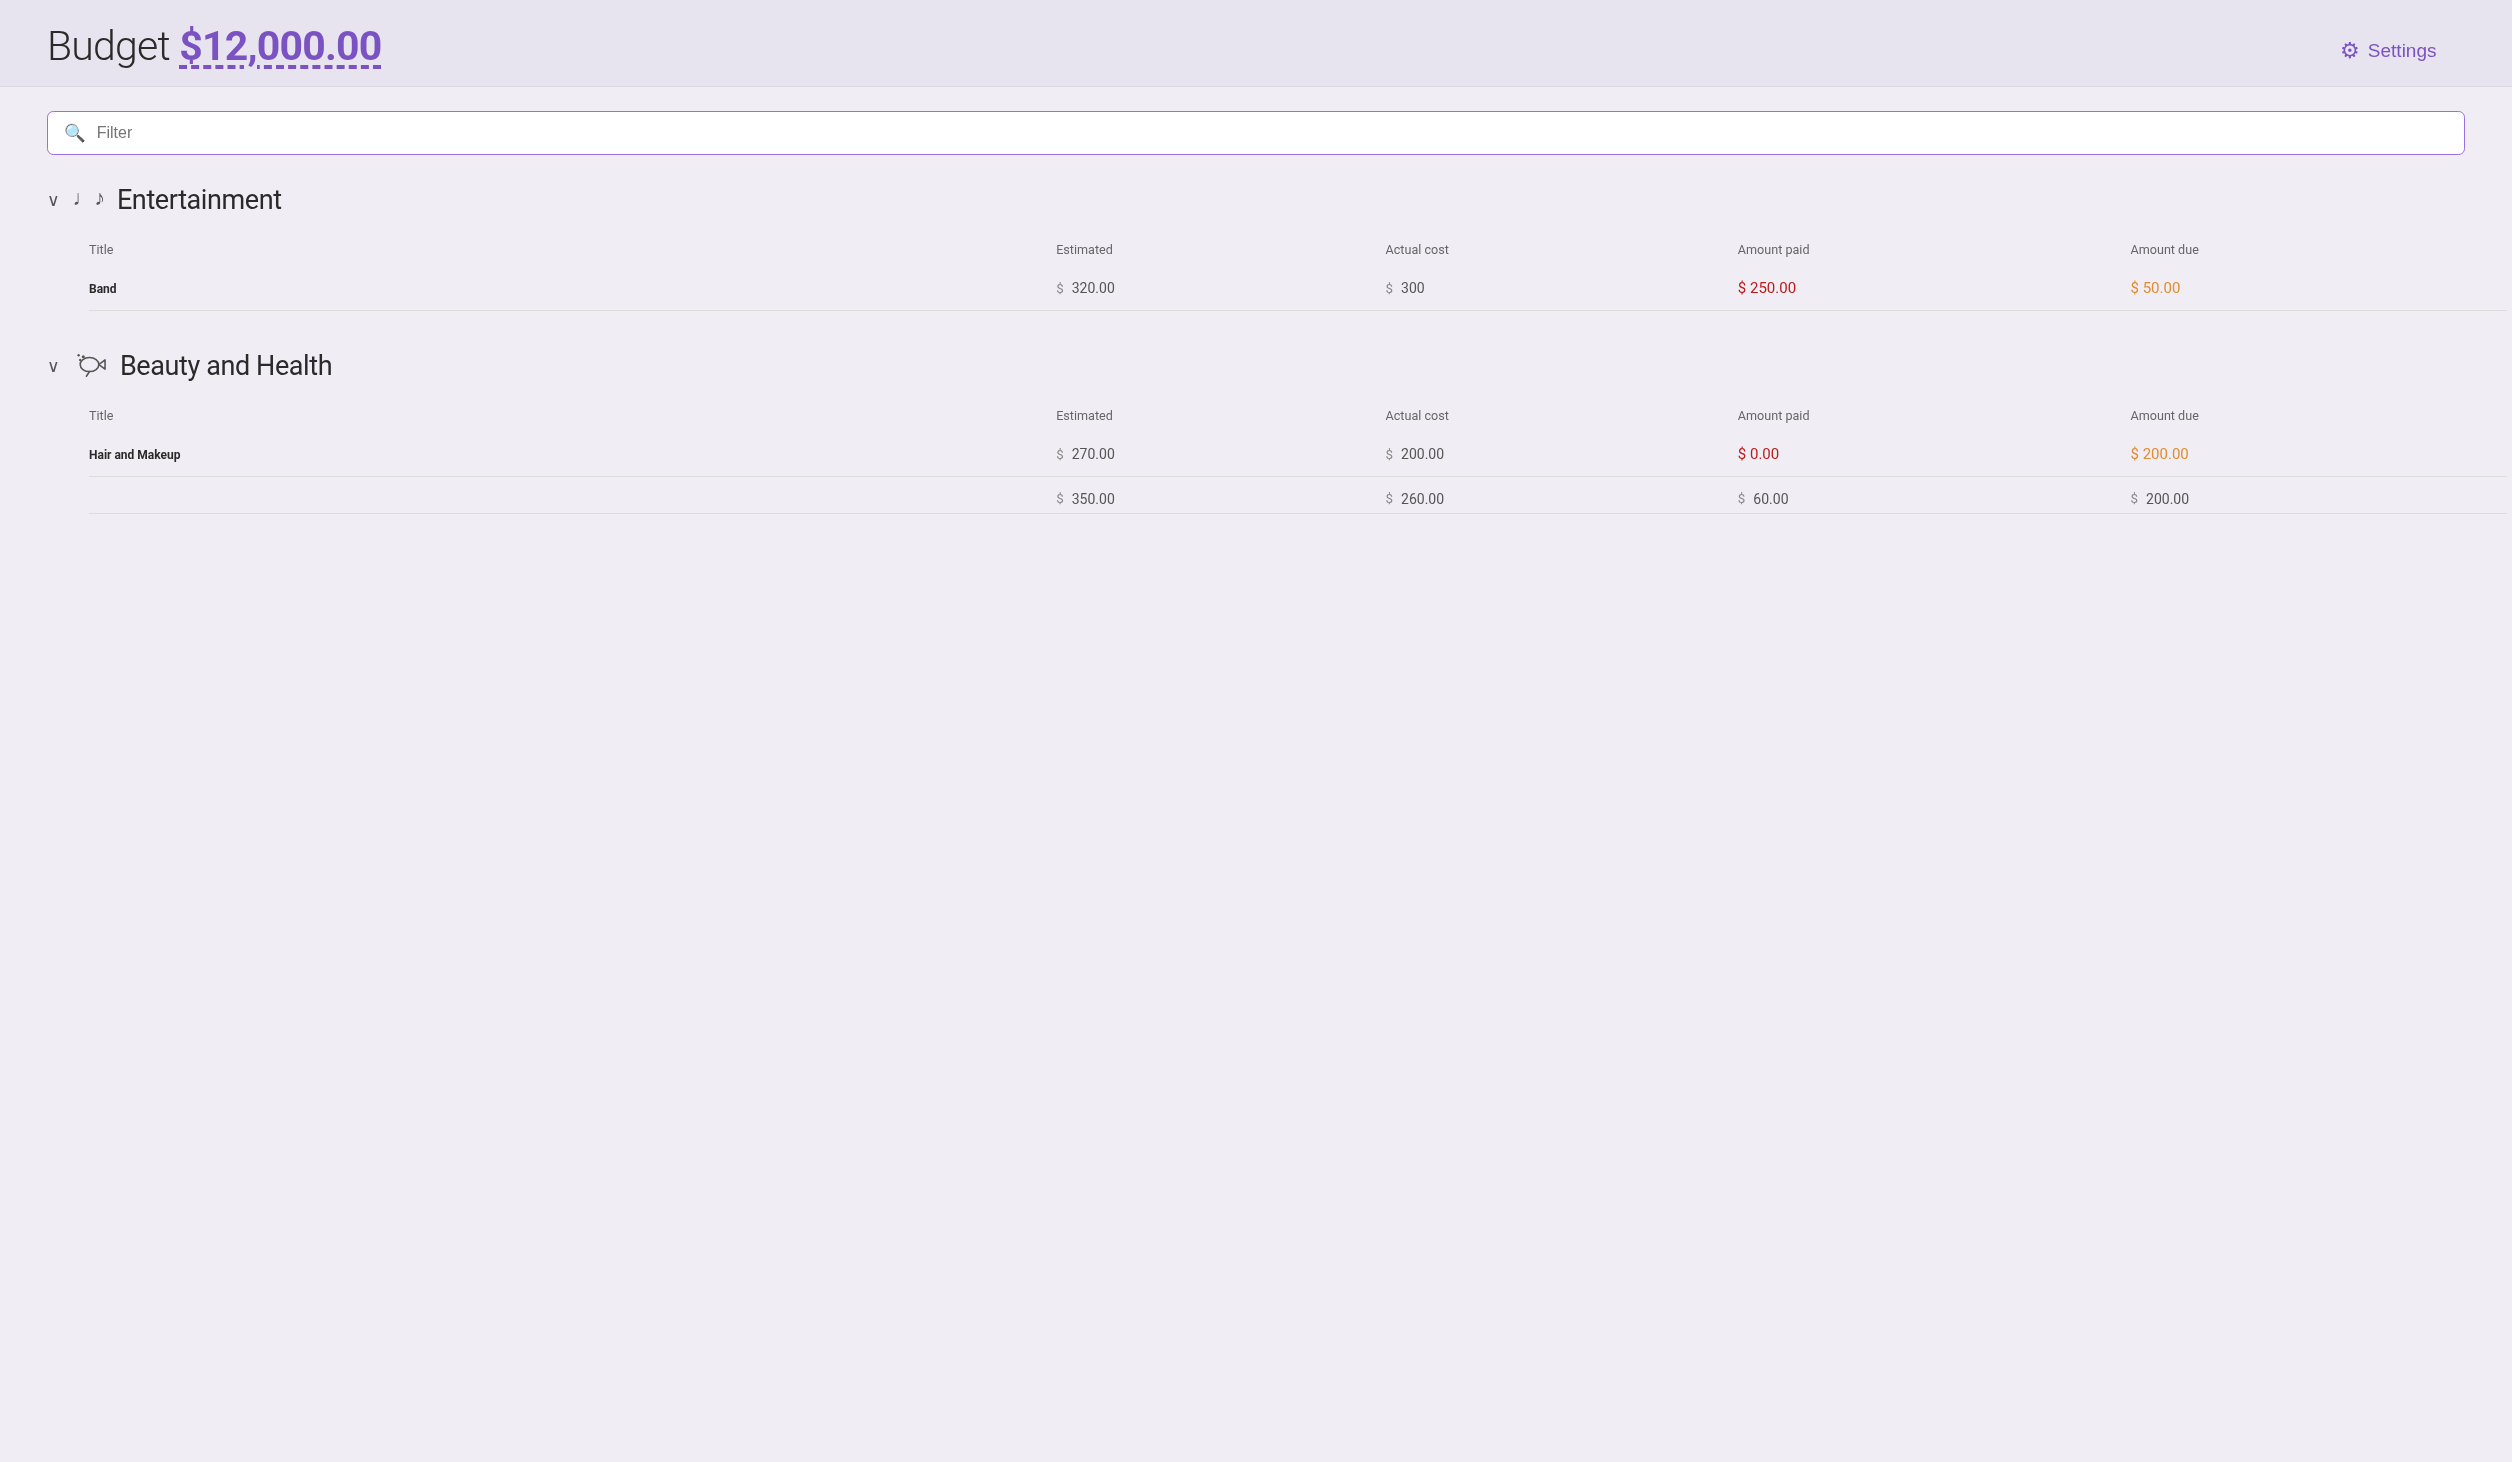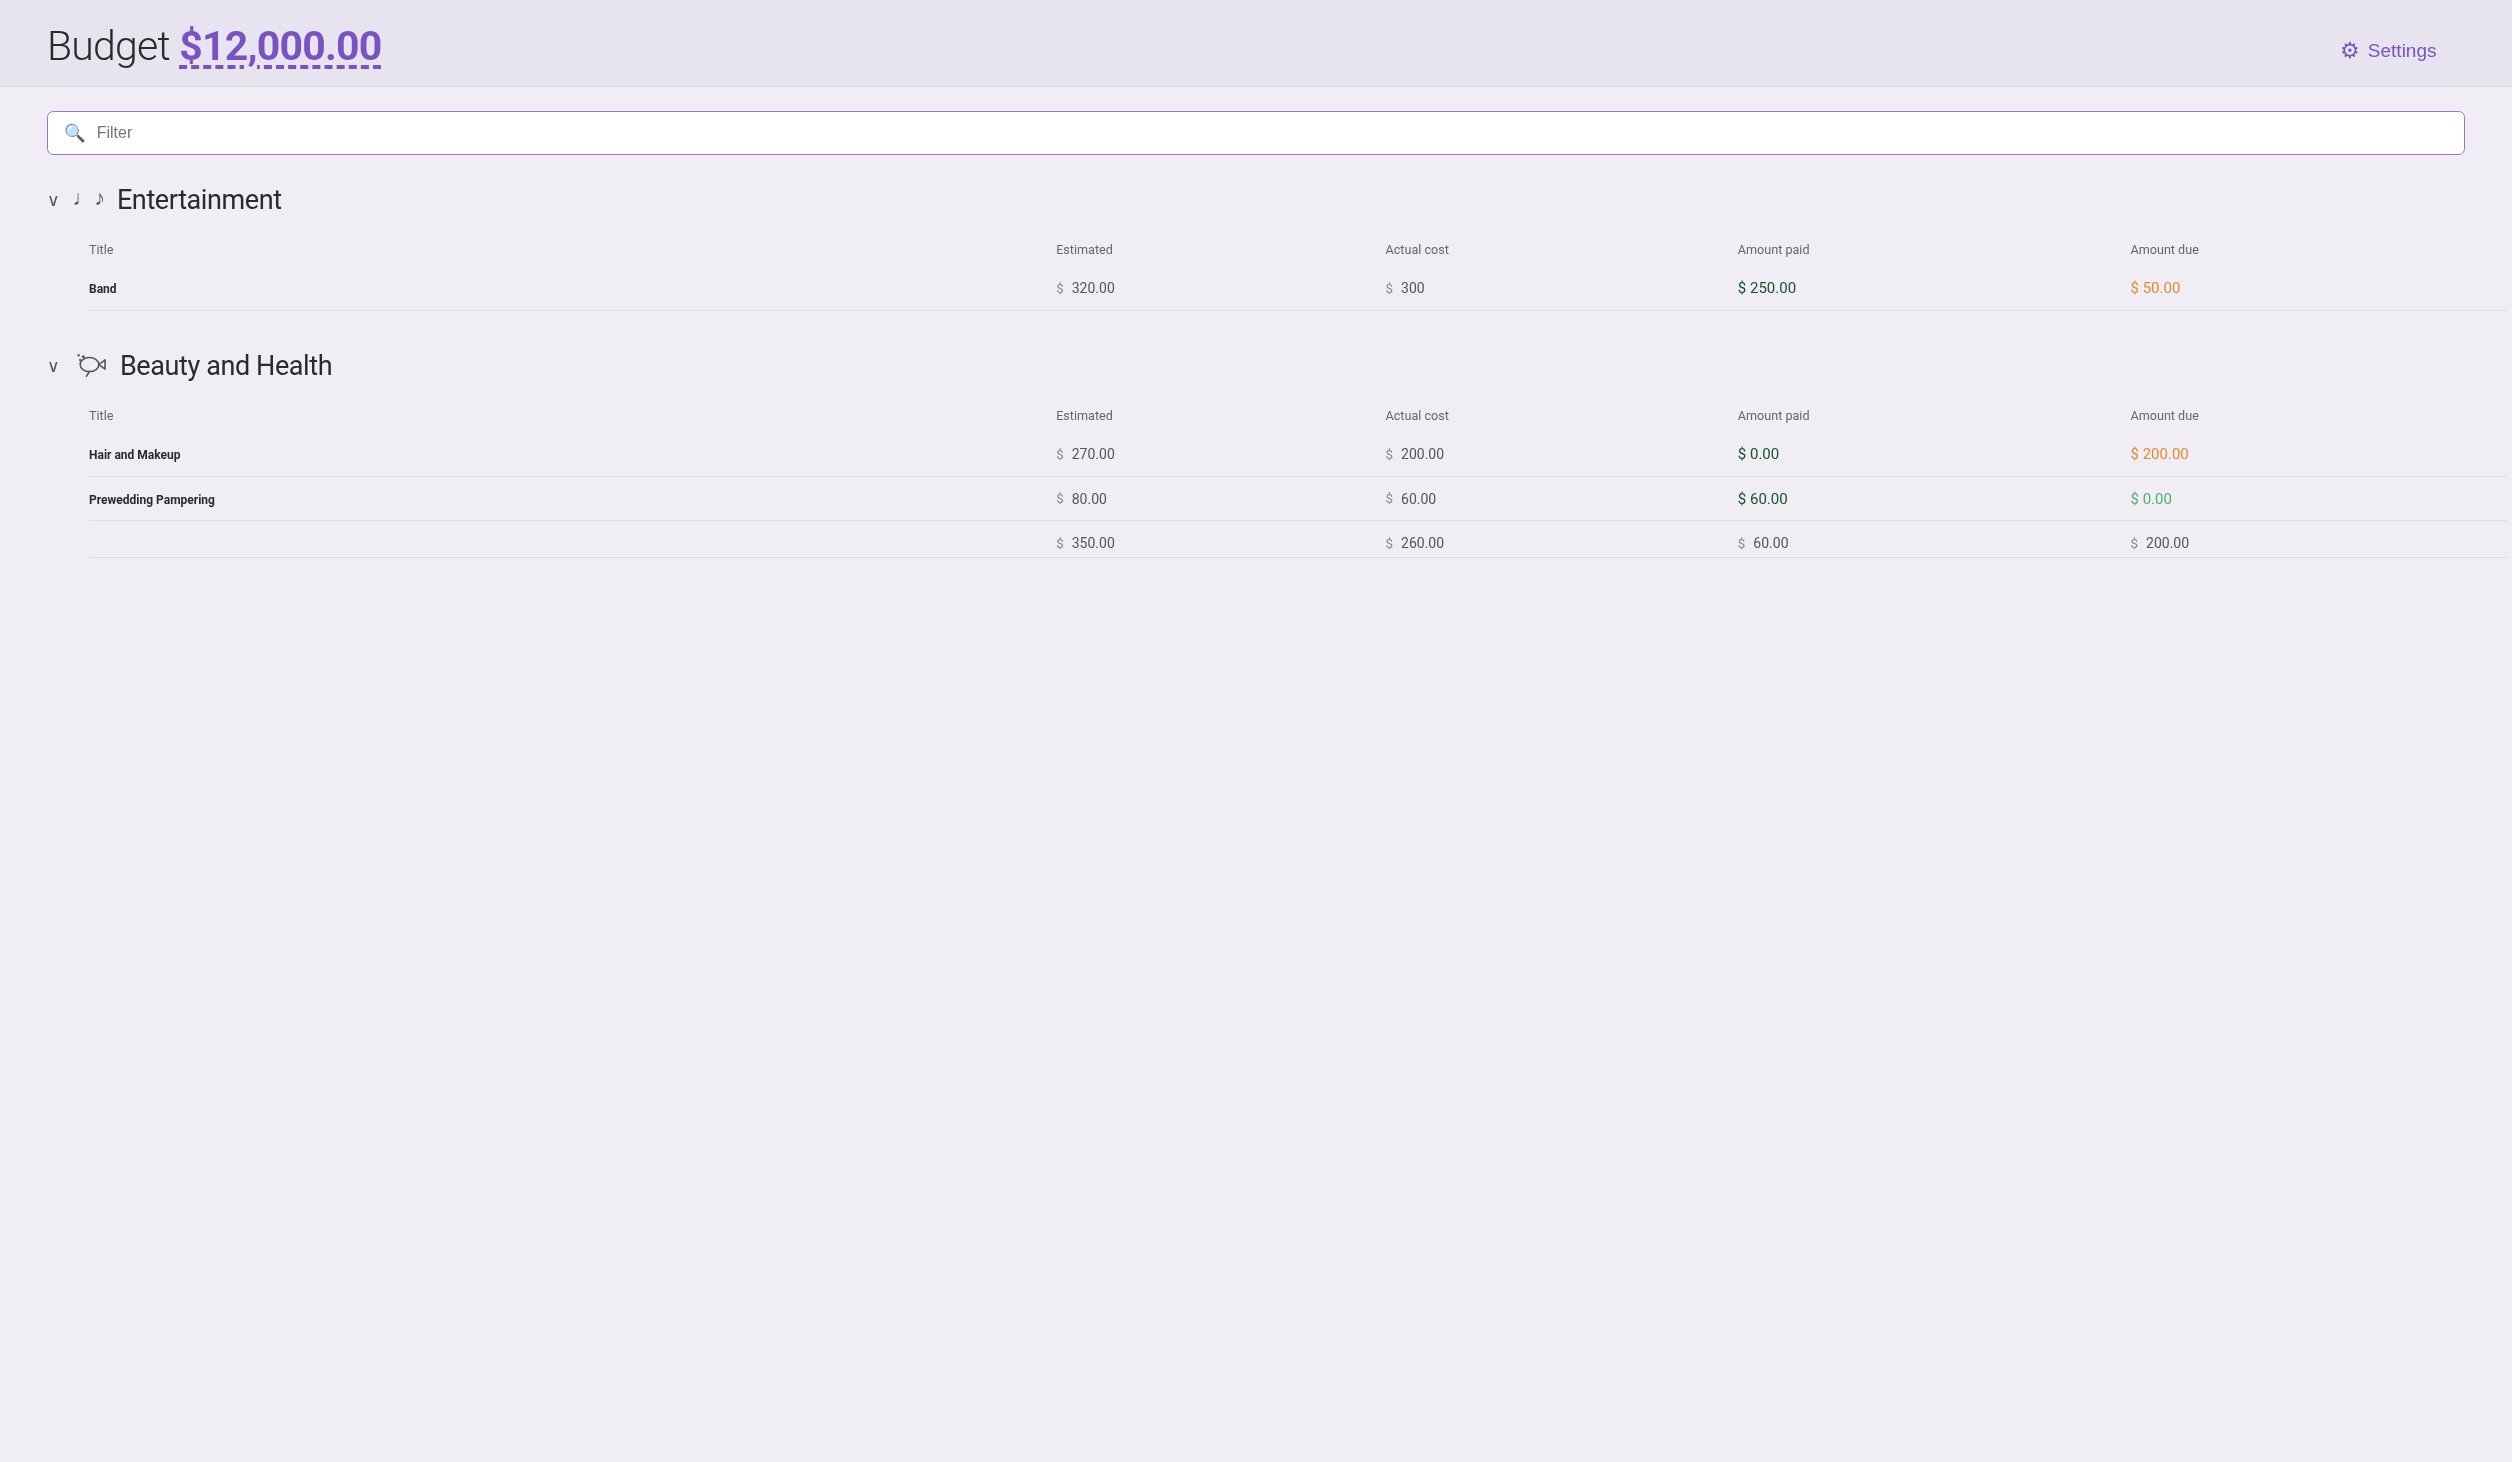--- a/index.html
+++ b/index.html
@@ -164,21 +164,21 @@
       gap: 8px;
       color: #555;
     }
 
     .dollar-sign {
       color: #888;
       font-size: 13.4px;
     }
 
     .amount-paid-blue {
-      color: #14532d;
+      color: #b91c1c;
       font-size: 15px;
     }
 
     .amount-due-orange {
       color: #e08c30;
       font-size: 15px;
     }
 
     .amount-due-green {
       color: #4caf76;
@@ -309,41 +309,20 @@
               <span>200.00</span>
             </div>
           </td>
           <td>
             <span class="amount-paid-blue">$ <span>0.00</span></span>
           </td>
           <td>
             <span class="amount-due-orange">$ <span>200.00</span></span>
           </td>
         </tr>
-        <tr>
-          <td><span class="item-title">Prewedding Pampering</span></td>
-          <td>
-            <div class="amount-cell">
-              <span class="dollar-sign">$</span>
-              <span>80.00</span>
-            </div>
-          </td>
-          <td>
-            <div class="amount-cell">
-              <span class="dollar-sign">$</span>
-              <span>60.00</span>
-            </div>
-          </td>
-          <td>
-            <span class="amount-paid-blue">$ <span>60.00</span></span>
-          </td>
-          <td>
-            <span class="amount-due-green">$ <span>0.00</span></span>
-          </td>
-        </tr>
         <tr class="subtotal-row total-row">
           <td></td>
           <td>
             <div class="amount-cell">
               <span class="dollar-sign">$</span>
               <span>350.00</span>
             </div>
           </td>
           <td>
             <div class="amount-cell">

